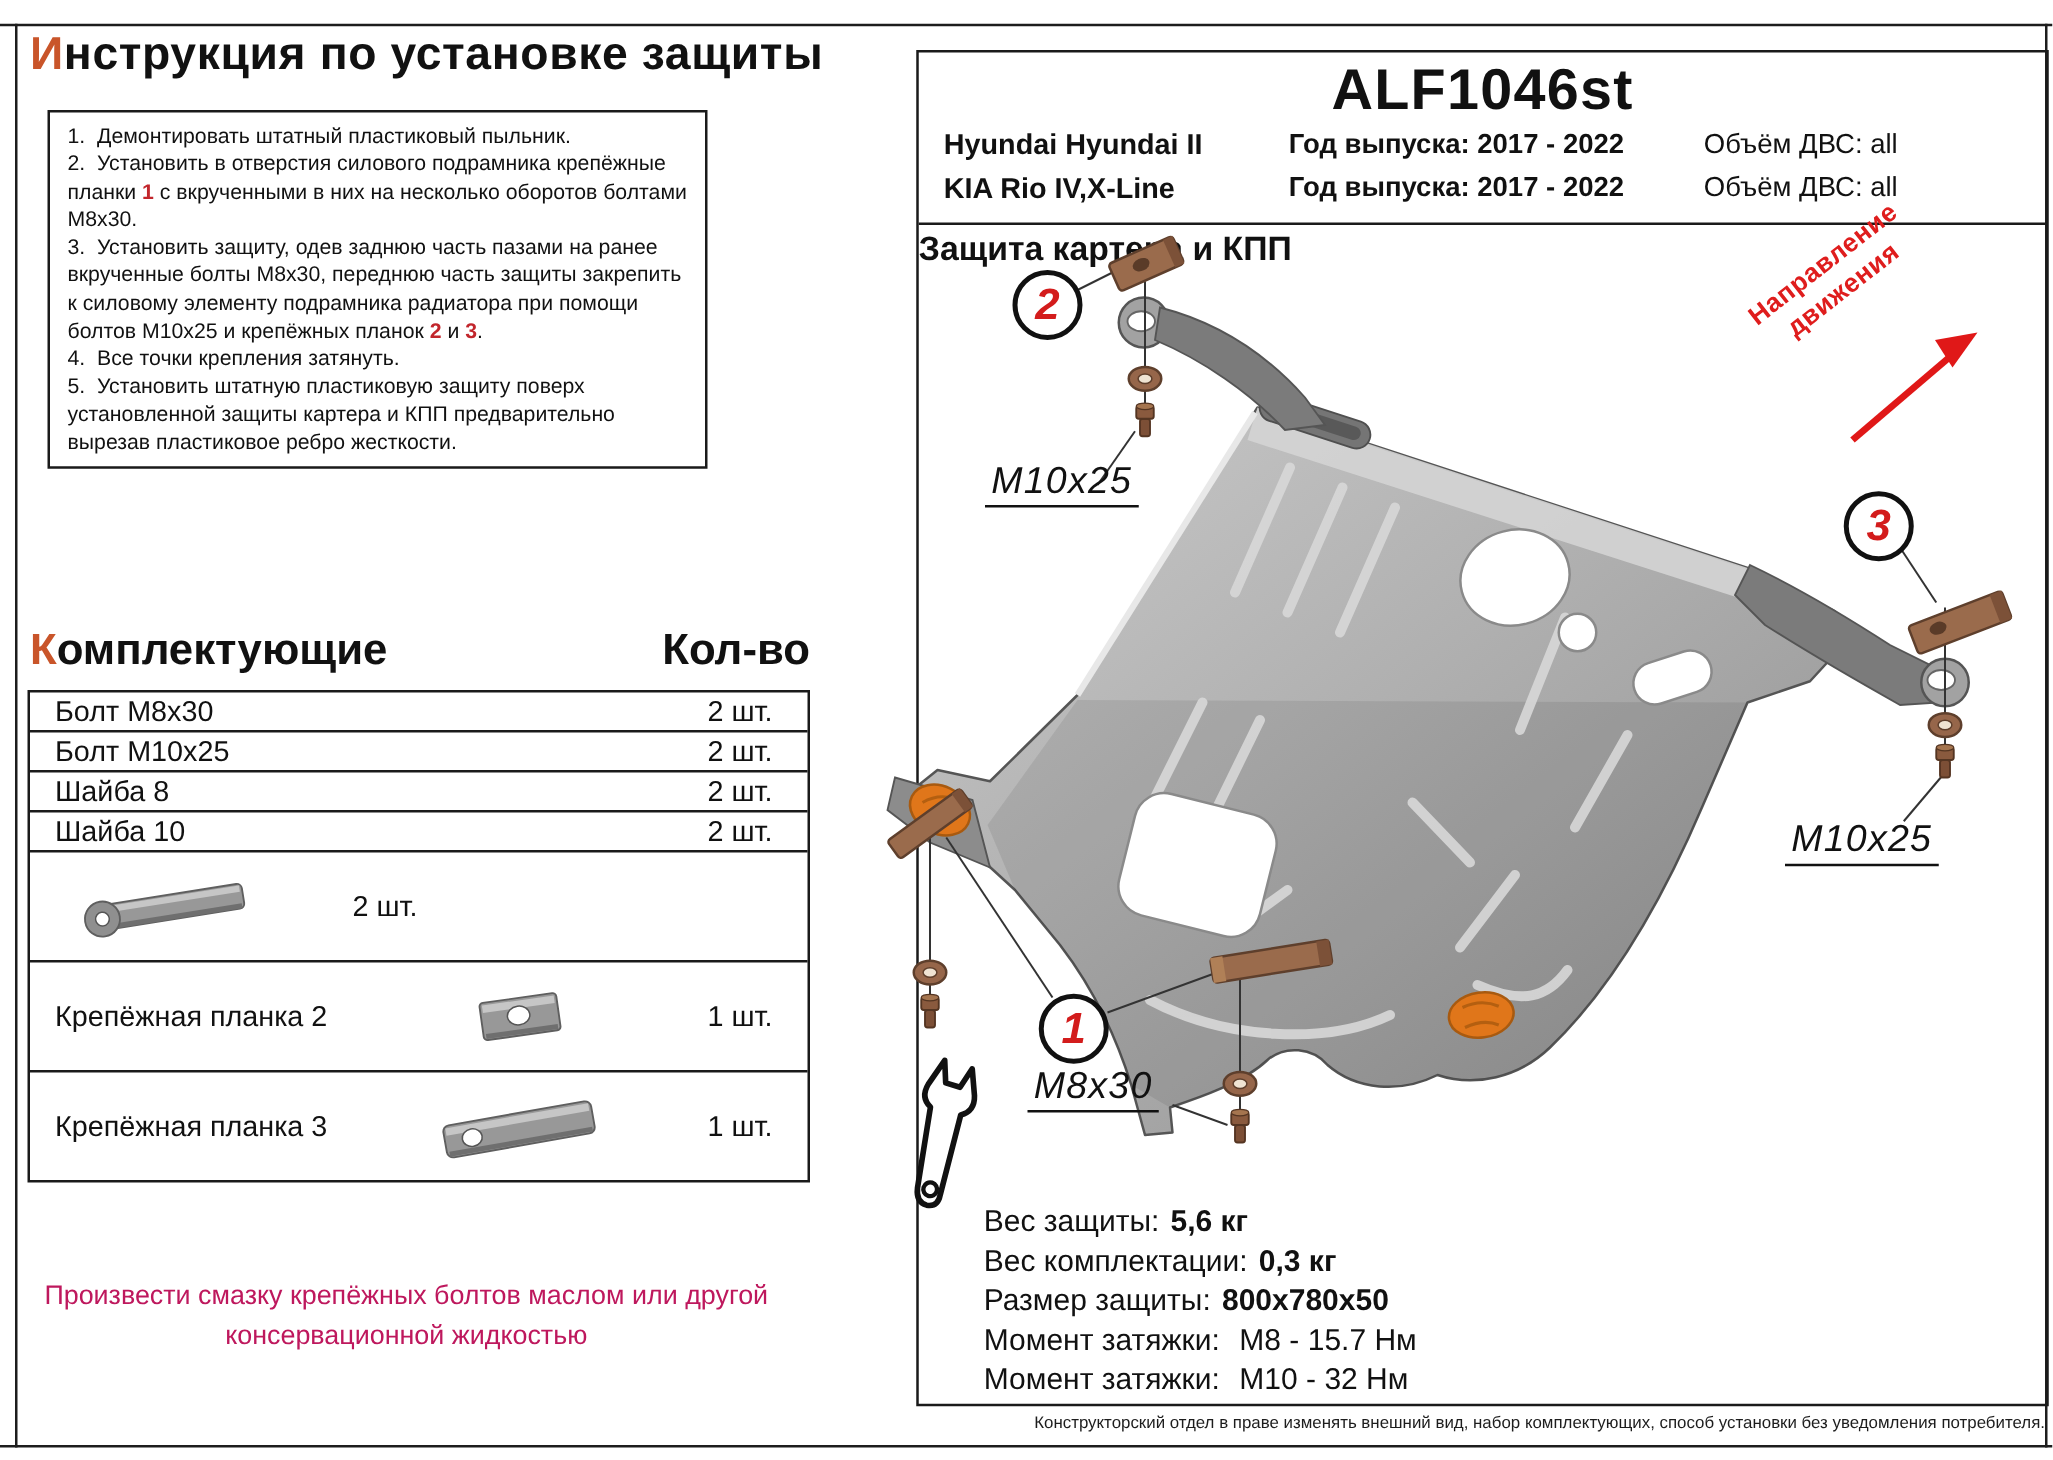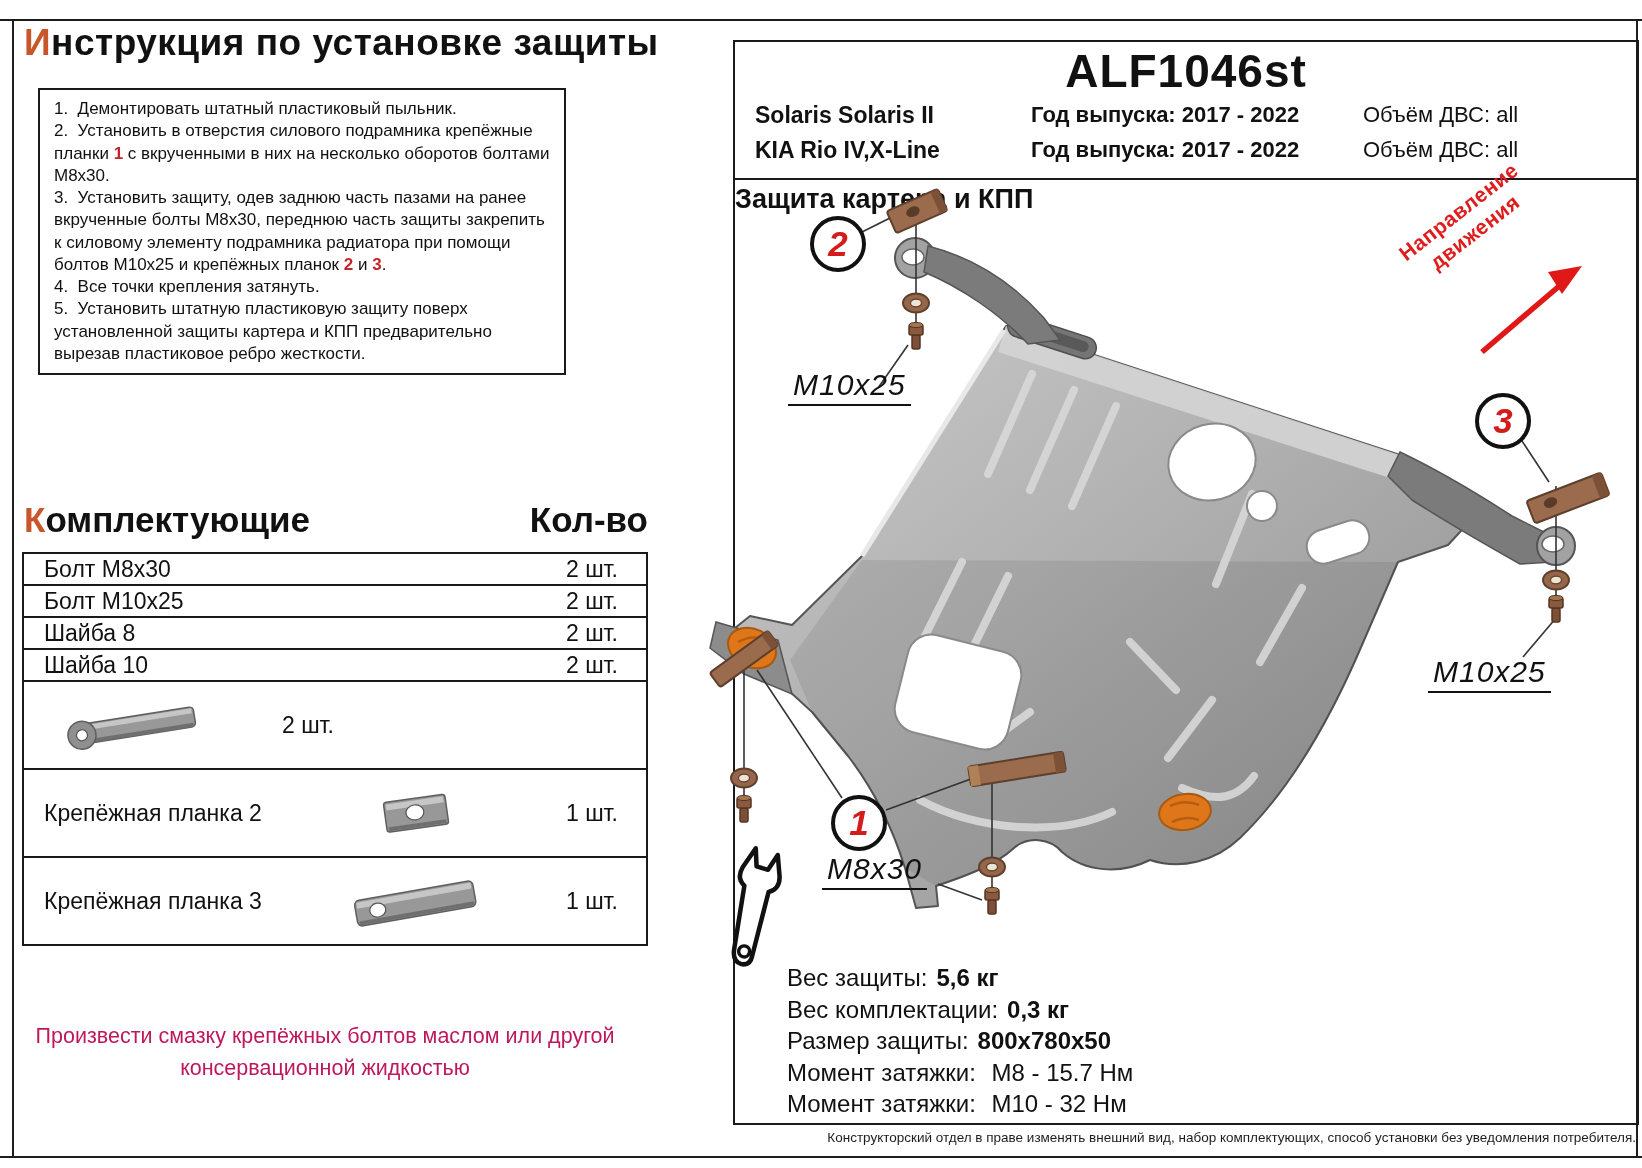--- a/index.html
+++ b/index.html
@@ -137,21 +137,21 @@
     </div>
     <div class="qty">1 шт.</div>
   </div>
 </div>
 
 <div class="abs note">Произвести смазку крепёжных болтов маслом или другой консервационной жидкостью</div>
 
 <div class="abs panel">
   <div class="panel-header">
     <div class="code">ALF1046st</div>
-    <div class="vname r1">Solaris Solaris II</div>
+    <div class="vname r1">Hyundai Hyundai II</div>
     <div class="vyears r1">Год выпуска: 2017 - 2022</div>
     <div class="vengine r1">Объём ДВС: all</div>
     <div class="vname r2">KIA Rio IV,X-Line</div>
     <div class="vyears r2">Год выпуска: 2017 - 2022</div>
     <div class="vengine r2">Объём ДВС: all</div>
   </div>
   <div class="diagram-title">Защита картера и КПП</div>
   <div class="specs">
     <div><span class="sl">Вес защиты:</span><span class="bold">5,6 кг</span></div>
     <div><span class="sl">Вес комплектации:</span><span class="bold">0,3 кг</span></div>

